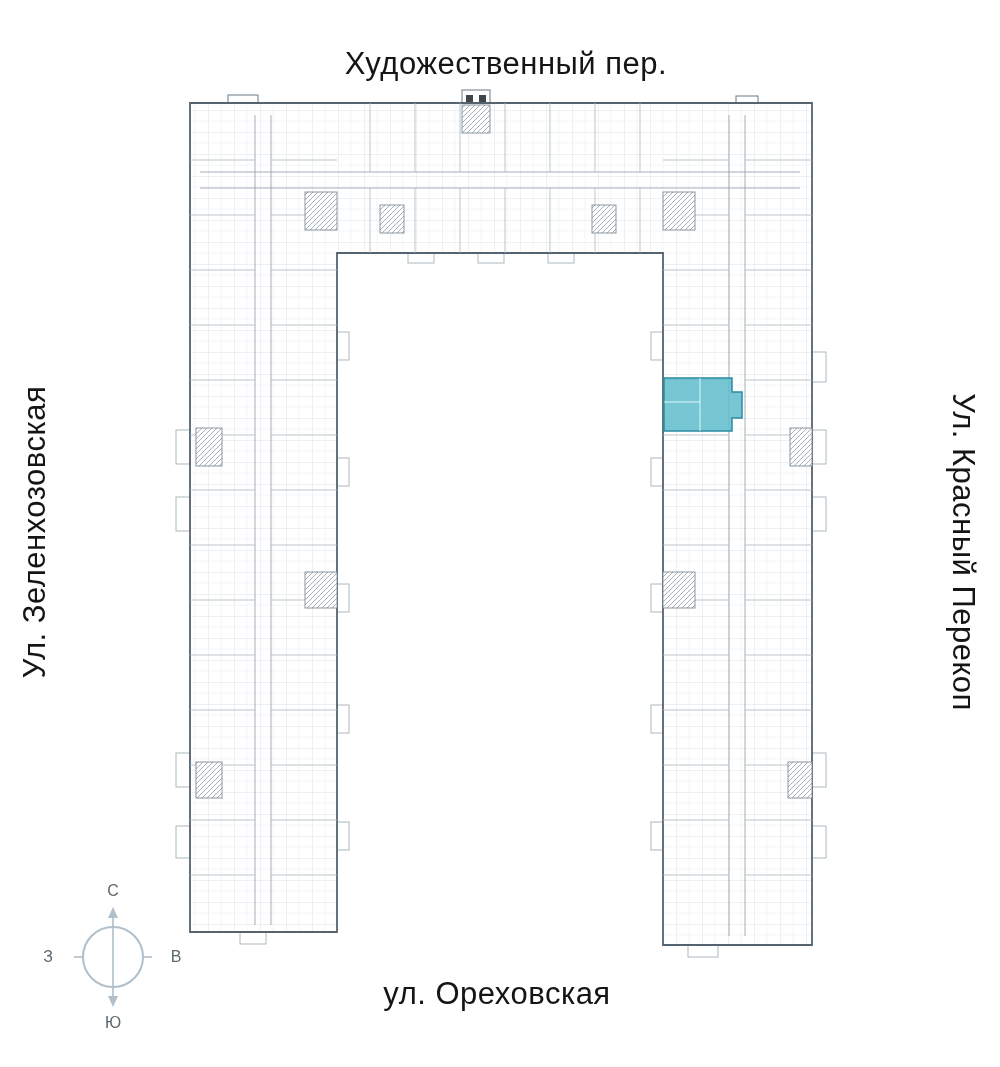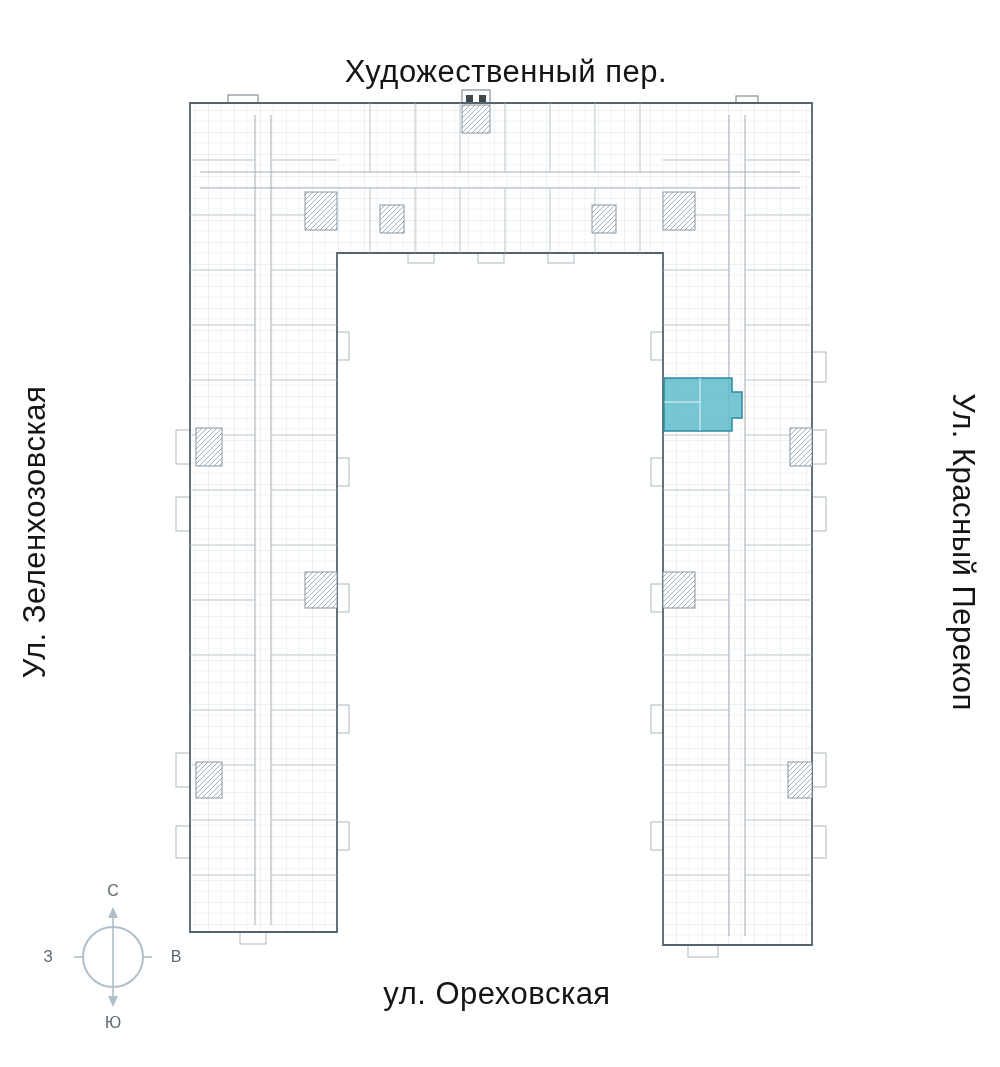--- a/index.html
+++ b/index.html
@@ -8,21 +8,21 @@
     font-family:"Liberation Sans","DejaVu Sans",sans-serif;
     overflow:hidden;position:relative;
   }
   .page{position:absolute;inset:0;width:1000px;height:1067px;}
 
   
   .street{
     position:absolute;color:#151515;font-size:31px;font-weight:500;
     letter-spacing:.5px;white-space:nowrap;text-align:center;
   }
-  .street-top{left:12px;right:0;top:46px;margin-top:8px;}
+  .street-top{left:12px;right:0;top:46px;}
   .street-bottom{left:-6px;right:0;top:976px;}
   .street-left{
     width:420px;height:40px;left:-175px;top:512px;
     transform:rotate(-90deg);transform-origin:center;line-height:40px;
   }
   .street-right{
     width:430px;height:40px;left:748px;top:532px;
     transform:rotate(90deg);transform-origin:center;line-height:40px;
   }
 

